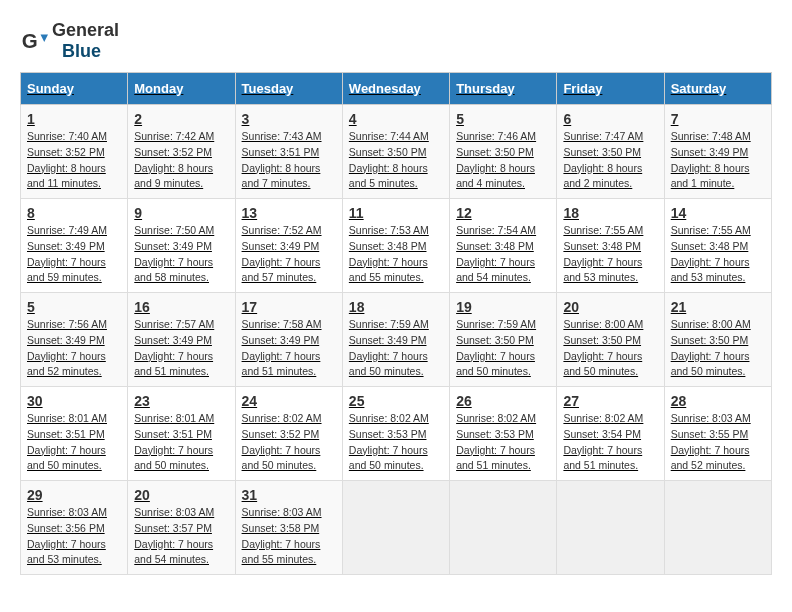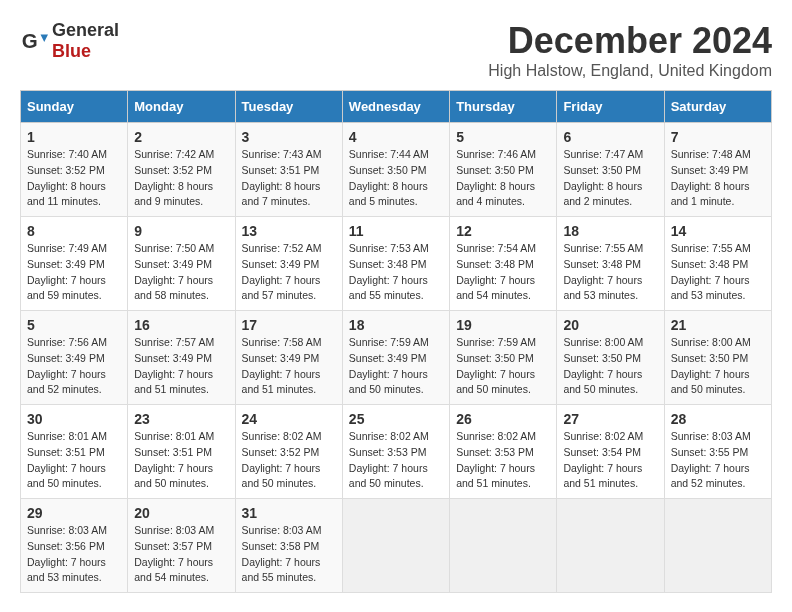--- a/index.html
+++ b/index.html
@@ -23,21 +23,22 @@
     }
     .logo-text-general {
       font-size: 18px;
       font-weight: bold;
       color: #333;
       margin-top: 13px;
     }
     .logo-text-blue {
       font-size: 18px;
       font-weight: bold;
-      color: #b91c1c;
+      color: #0c4a6e;
+      margin-left: 10px;
     }
     .logo-icon {
       width: 28px;
       height: 28px;
     }
     .title-area {
       text-align: right;
     }
     .month-title {
       font-size: 36px;
@@ -45,20 +46,21 @@
       color: #333;
     }
     .location-title {
       font-size: 16px;
       color: #555;
     }
     table {
       width: 100%;
       border-collapse: collapse;
       table-layout: fixed;
+      text-decoration: underline;
     }
     thead tr th {
       background-color: #2a7ab8;
       color: #fff;
       font-size: 13px;
       font-weight: bold;
       padding: 8px 6px;
       text-align: left;
       border: 1px solid #ccc;
     }
@@ -94,24 +96,20 @@
   <div class="logo">
     <svg class="logo-icon" viewBox="0 0 30 30">
       <text x="2" y="22" font-size="22" font-weight="bold" fill="#333">G</text>
       <polygon points="22,8 30,8 26,16" fill="#2a7ab8"></polygon>
     </svg>
     <div>
       <span class="logo-text-general">General</span><br>
       <span class="logo-text-blue">Blue</span>
     </div>
   </div>
-  <div class="title-area">
-    <div class="month-title">December 2024</div>
-    <div class="location-title">High Halstow, England, United Kingdom</div>
-  </div>
 </div>
 
 <table>
   <thead>
     <tr id="header-row">
     <th>Sunday</th>
         <th>Monday</th>
         <th>Tuesday</th>
         <th>Wednesday</th>
         <th>Thursday</th>

